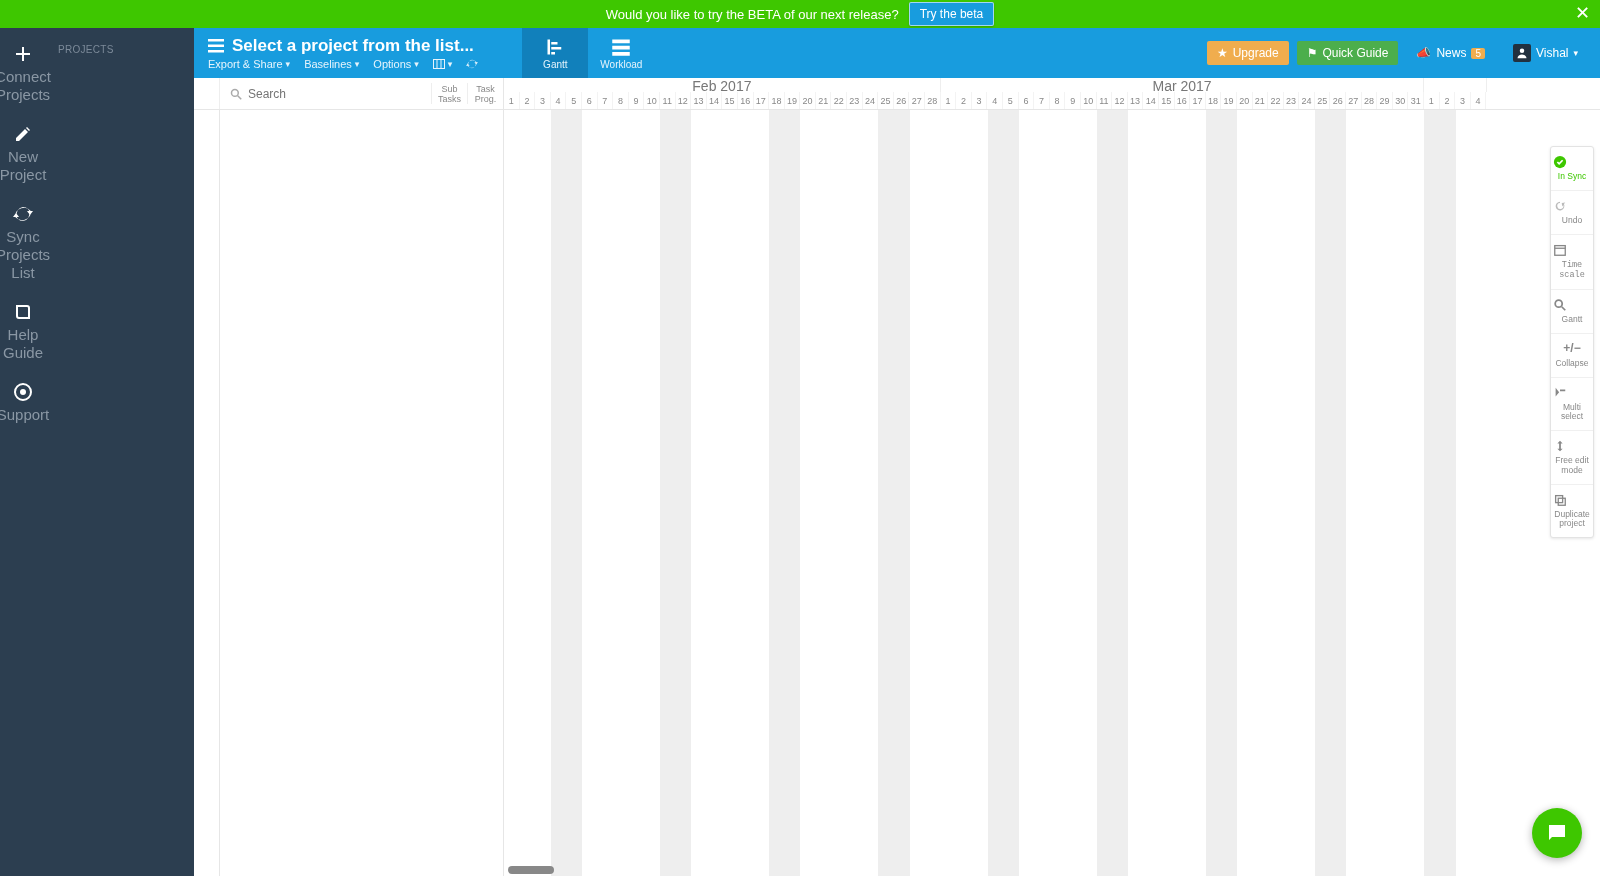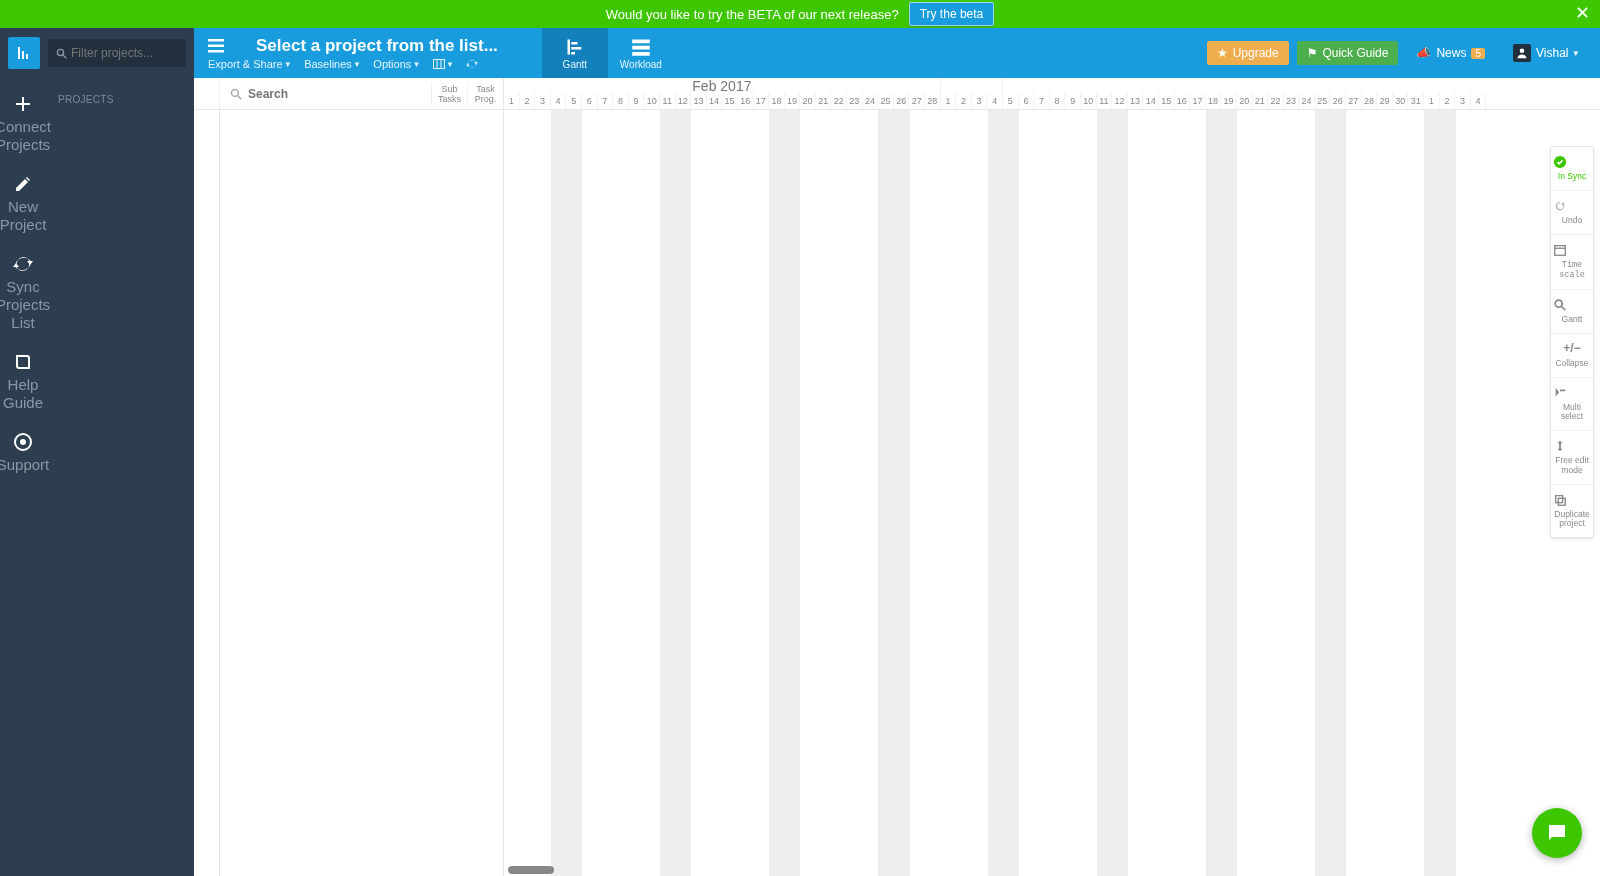--- a/index.html
+++ b/index.html
@@ -26,21 +26,21 @@
 .side-item .icon { display:block; margin:0 auto 4px auto; height:20px;}
 .side-item.first{ margin-top:6px;}
 .side-header{ font-size:10px; color:#7c8a99; padding:0 0 0 52px; margin-top:-2px; text-transform:uppercase; letter-spacing:0.3px;}
 .side-stack{ display:flex;}
 .side-stack .icon-col{ width:46px; display:flex; flex-direction:column; align-items:center;}
 
 
 .main { flex:1; display:flex; flex-direction:column; position:relative; }
 .toolbar { height:50px; background:#189cde; color:#fff; display:flex; align-items:stretch; }
 .t-left { display:flex; flex-direction:column; justify-content:center; padding:0 14px;}
-.t-title-row{ display:flex; align-items:center;gap:24px;}
+.t-title-row{ display:flex; align-items:center;}
 .hamburger{ margin-right:8px; cursor:pointer;}
 .t-title{ font-size:17px; font-weight:600;}
 .t-menus{ display:flex; gap:14px; font-size:11px; margin-top:2px; padding-left:0;}
 .t-menu{ cursor:pointer; color:#e6f4fc; display:inline-flex; align-items:center;}
 .t-menu .caret{ margin-left:3px; font-size:9px;}
 .t-tabs{ display:flex; margin-left:30px;}
 .t-tab{ width:66px; display:flex; flex-direction:column; align-items:center; justify-content:center; font-size:10px; cursor:pointer; color:#e6f4fc;}
 .t-tab.active{ background:#1180bb;}
 .t-tab .icon{height:20px; margin-bottom:2px;}
 .t-right{ margin-left:auto; display:flex; align-items:center; gap:8px; padding-right:12px;}
@@ -49,21 +49,21 @@
 .btn-guide{ background:#4cae4c;}
 .btn-news{ background:transparent;}
 .badge{ background:#f0ad4e; color:#fff; border-radius:2px; padding:0 4px; font-size:10px;}
 .user-btn{ background:transparent; display:flex; align-items:center; gap:5px;}
 .avatar{ width:18px; height:18px; background:#22303e; border-radius:2px; display:inline-flex; align-items:center; justify-content:center;}
 
 
 .grid-header{ height:32px; display:flex; border-bottom:1px solid #e6e6e6; background:#fff;}
 .grid-left{ width:310px; display:flex; align-items:center; border-right:1px solid #e6e6e6;}
 .search-cell{ flex:1; display:flex; align-items:center; padding:0 10px;}
-.search-cell input{ border:none; outline:none; font-size:12px; color:#888; width:100%;font-weight:bold;}
+.search-cell input{ border:none; outline:none; font-size:12px; color:#888; width:100%;}
 .small-col{ width:36px; font-size:9px; color:#888; text-align:center; line-height:1.1; border-left:1px solid #eee; display:flex; align-items:center; justify-content:center; padding-top:2px;}
 .timeline-hdr{ flex:1; position:relative; overflow:hidden;}
 .month-row{ height:14px; display:flex; font-size:14px; color:#777;}
 .month-cell{ text-align:center; border-right:1px solid #eee;}
 .days-row{ height:18px; display:flex; font-size:9px; color:#888;}
 .day-cell{ text-align:center; flex:0 0 15.6px; border-right:1px solid #f3f3f3; line-height:18px;}
 
 
 .grid-body{ flex:1; display:flex; position:relative; overflow:hidden;}
 .grid-body-left{ width:310px; border-right:1px solid #e6e6e6;}
@@ -93,36 +93,20 @@
 
 <div class="beta-banner">
   <span>Would you like to try the BETA of our next release?</span>
   <button class="try-btn">Try the beta</button>
   <span class="beta-close">✕</span>
 </div>
 
 <div class="app">
 
   <div class="sidebar">
-    <div class="sidebar-top">
-      <div class="logo">
-        <svg width="16" height="16" viewBox="0 0 16 16">
-            <path d="M2 2h2v12H2zM6 6h2v8H6zM10 9h2v5h-2z"></path>
-          </svg>
-      </div>
-      <div class="filter-wrap">
-        <span class="s-icon">
-          <svg width="11" height="11" viewBox="0 0 16 16" fill="#8a97a4">
-              <circle cx="6.5" cy="6.5" r="4.5" stroke="#8a97a4" stroke-width="2" fill="none"></circle>
-              <line x1="10" y1="10" x2="15" y2="15" stroke="#8a97a4" stroke-width="2"></line>
-            </svg>
-        </span>
-        <input placeholder="Filter projects..." style="">
-      </div>
-    </div>
 
     <div class="side-stack">
       <div class="icon-col">
         <div class="side-item first">
           <svg class="icon" width="20" height="20" viewBox="0 0 20 20" fill="#fff">
               <path d="M9 3h2v6h6v2h-6v6H9v-6H3V9h6z"></path>
             </svg>
           <span style="white-space:pre-line;">Connect
 Projects</span>
         </div>
@@ -263,20 +247,21 @@
 Tasks</span>
           </div>
         <div class="small-col">
             <span style="white-space:pre-line;">Task
 Prog.</span>
           </div>
       </div>
       <div class="timeline-hdr" id="timeline-hdr">
         <div class="month-row" id="month-row">
             <div class="month-cell" style="width: 436.8px;">Feb 2017</div>
+            <div class="month-cell" style="width: 483.6px;">Mar 2017</div>
             <div class="month-cell" style="width: 62.4px;"></div>
           </div>
         <div class="days-row" id="days-row">
             <div class="day-cell">1</div>
             <div class="day-cell">2</div>
             <div class="day-cell">3</div>
             <div class="day-cell">4</div>
             <div class="day-cell">5</div>
             <div class="day-cell">6</div>
             <div class="day-cell">7</div>

